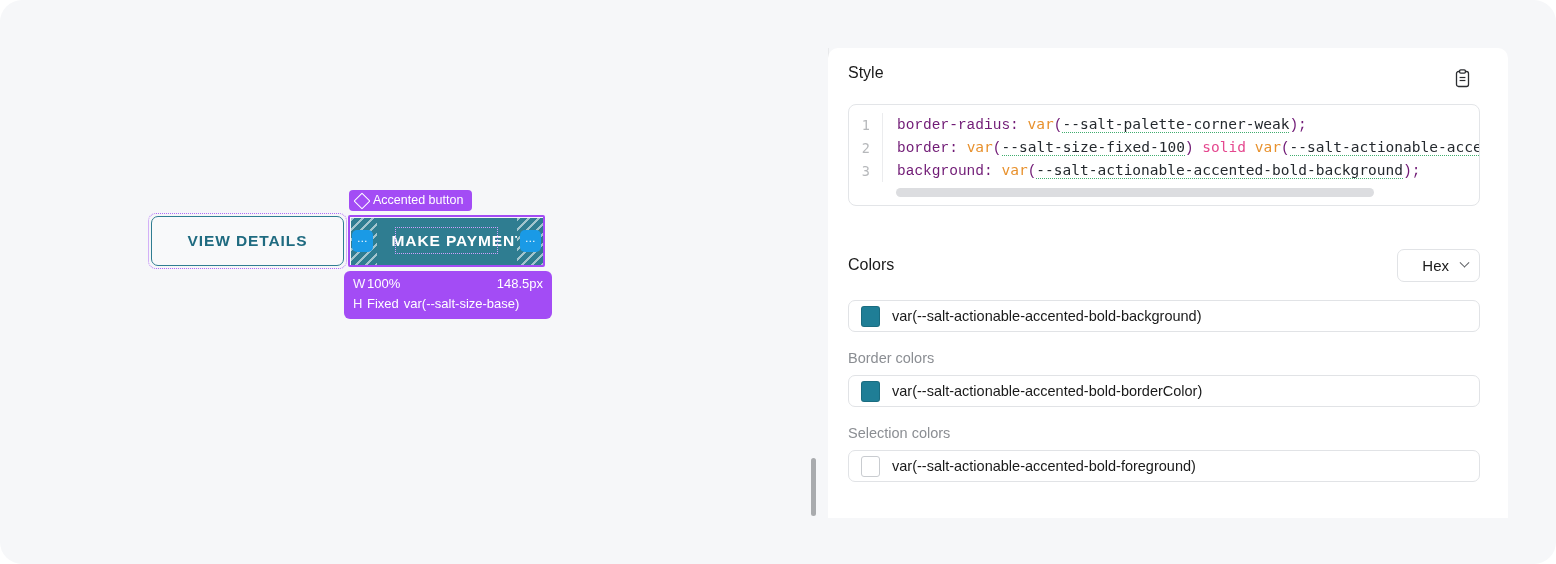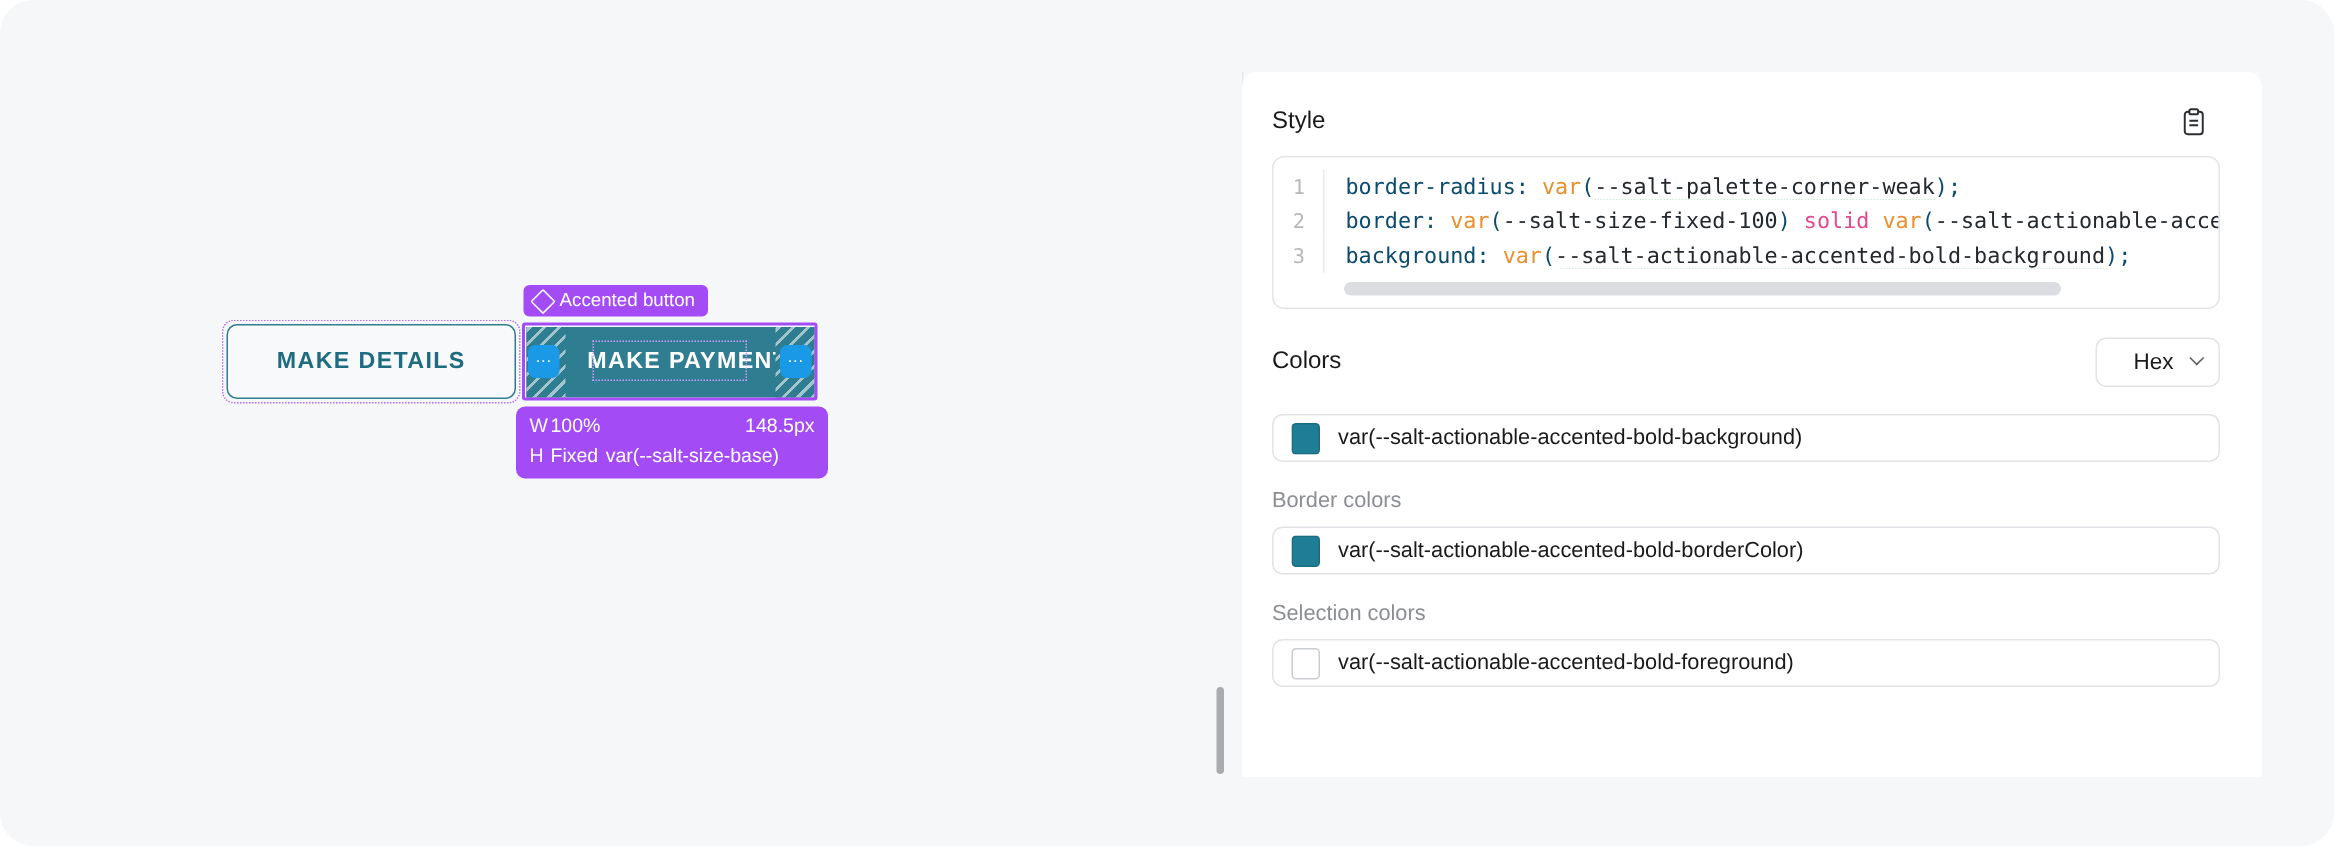--- a/index.html
+++ b/index.html
@@ -158,21 +158,21 @@
     position: absolute;
     left: 828px; top: 48px;
     width: 680px; height: 470px;
     background: #ffffff;
     border-radius: 10px 10px 0 0;
   }
   .panel-inner { padding: 16px 28px 0 20px; }
 
   
   .style-header {
-    display: flex; align-items: center; justify-content: space-between;
+    display: flex; justify-content: space-between;
     padding: 0 4px 0 0;
     height: 34px;
   }
   .style-title { font-size: 16px; color: #1a1a1a; }
   .copy-btn {
     width: 28px; height: 28px;
     display: flex; align-items: center; justify-content: center;
     border-radius: 4px;
   }
 
@@ -201,38 +201,38 @@
     padding-right: 12px;
     color: #b6b8bb;
     font-size: 13.5px;
     border-right: 1px solid #ebecee;
     align-self: stretch;
     display: flex; align-items: center; justify-content: flex-end;
   }
   .code-text { padding-left: 14px; color: #24292e; overflow: hidden; }
   .tok-var   { color: #e8912d; }
   .tok-kw    { color: #e5488f; }
-  .tok-punct { color: #0c4a6e; }
+  .tok-punct { color: #701a75; font-family: Liberation Mono, monospace; }
   .tok-name  {
     color: #24292e;
     border-bottom: 1.5px dotted #3fae6e;
   }
   
   .hscroll {
     position: absolute;
     left: 47px; bottom: 8px;
     width: 478px; height: 9px;
     background: #dcdde0;
     border-radius: 5px;
   }
 
   
   .colors-header {
     display: flex; align-items: center; justify-content: space-between;
-    margin-top: 18px;
+    margin-top: 42px;
     height: 34px;
   }
   .colors-title { font-size: 16px; color: #1a1a1a; }
   .hex-select {
     display: flex; align-items: center; gap: 12px;
     height: 33px;
     padding: 0 11px 0 24px;
     border: 1px solid #e1e3e6;
     border-radius: 7px;
     background: #ffffff;
@@ -287,21 +287,21 @@
 
   <div class="canvas">
 
     <div class="badge">
       <span class="diamond"></span>
       <span class="badge-label">Accented button</span>
     </div>
 
     <div class="btn-secondary-wrap">
       <div class="btn-secondary">
-        <span>MAKE DETAILS</span>
+        <span>VIEW DETAILS</span>
       </div>
       <div class="dotted-outline"></div>
     </div>
 
     <div class="sel-wrap">
       <div class="btn-accent">
         <span class="btn-accent-label">MAKE PAYMENT</span>
       </div>
       <div class="hatch left"></div>
       <div class="hatch right"></div>

